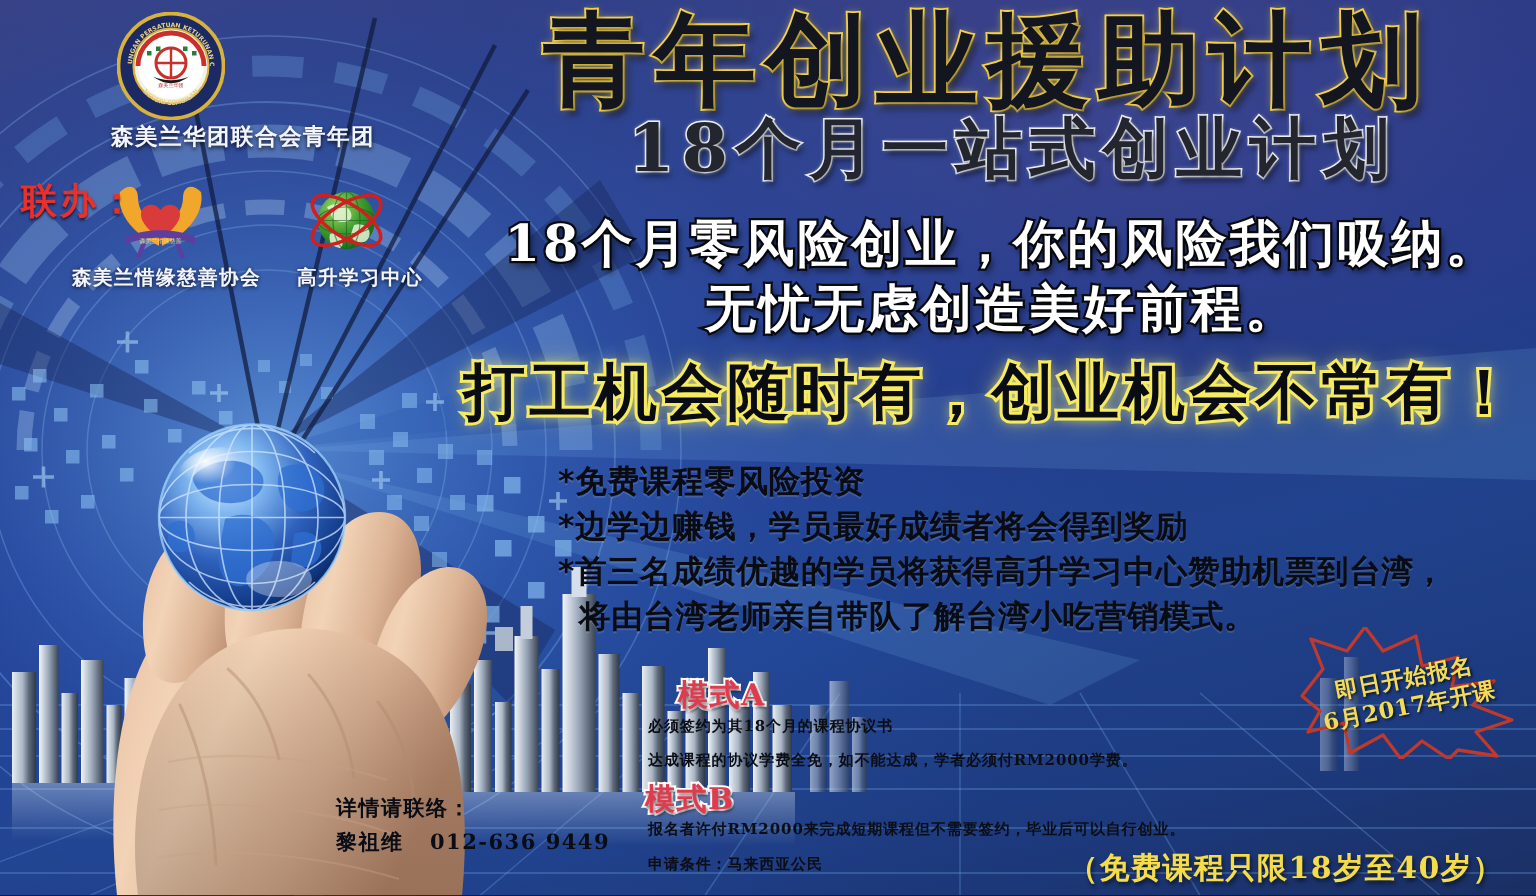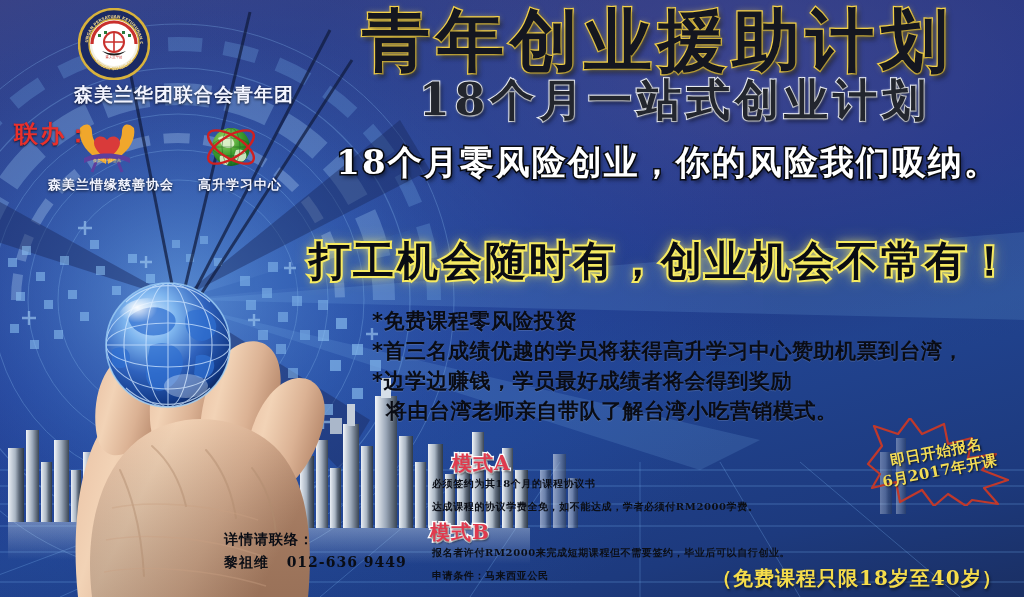--- a/index.html
+++ b/index.html
@@ -527,35 +527,36 @@
           <ellipse cx="31" cy="31" rx="9" ry="19"></ellipse>
         </g>
       </g>
       <g stroke="#cf2020" stroke-width="2.4" fill="none">
         <ellipse cx="31" cy="31" rx="26" ry="11" transform="rotate(32 31 31)"></ellipse>
         <ellipse cx="31" cy="31" rx="26" ry="11" transform="rotate(-32 31 31)"></ellipse>
       </g>
     </svg>
   </div>
 
-  <div class="org-name" style="left:26px;top:82px;font-size:19px;padding-left:48px;">森美兰华团联合会青年团</div>
+  <div class="org-name" style="left:26px;top:82px;font-size:15px;padding-left:48px;">森美兰华团联合会青年团</div>
 
   <div class="lbl-red" style="left:14px;top:118px;font-size:24px;">联办：</div>
   <div class="org-name" style="left:48px;top:176px;font-size:13px;">森美兰惜缘慈善协会</div>
   <div class="org-name" style="left:198px;top:176px;font-size:13px;">高升学习中心</div>
 
   <div class="title-main">青年创业援助计划</div>
   <div class="title-sub">18个月一站式创业计划</div>
   <div class="slogan slogan-1">18个月零风险创业，你的风险我们吸纳。</div>
+  <div class="slogan slogan-2">无忧无虑创造美好前程。</div>
   <div class="headline">打工机会随时有，创业机会不常有！</div>
 
   <div class="bullets">
     <div class="b">*免费课程零风险投资</div>
+    <div class="b">*边学边赚钱，学员最好成绩者将会得到奖励</div>
     <div class="b">*首三名成绩优越的学员将获得高升学习中心赞助机票到台湾，</div>
-    <div class="b">*边学边赚钱，学员最好成绩者将会得到奖励</div>
     <div class="b indent">将由台湾老师亲自带队了解台湾小吃营销模式。</div>
   </div>
 
   <div class="mode-tag" style="left:452px;top:450px;">模式A</div>
   <div class="mode-line" style="left:432px;top:477px;">必须签约为其18个月的课程协议书</div>
   <div class="mode-line" style="left:432px;top:500px;text-align:center;">达成课程的协议学费全免，如不能达成，学者必须付RM2000学费。</div>
 
   <div class="mode-tag" style="left:430px;top:519px;">模式B</div>
   <div class="mode-line" style="left:432px;top:546px;">报名者许付RM2000来完成短期课程但不需要签约，毕业后可以自行创业。</div>
   <div class="mode-line" style="left:432px;top:569px;">申请条件：马来西亚公民</div>

